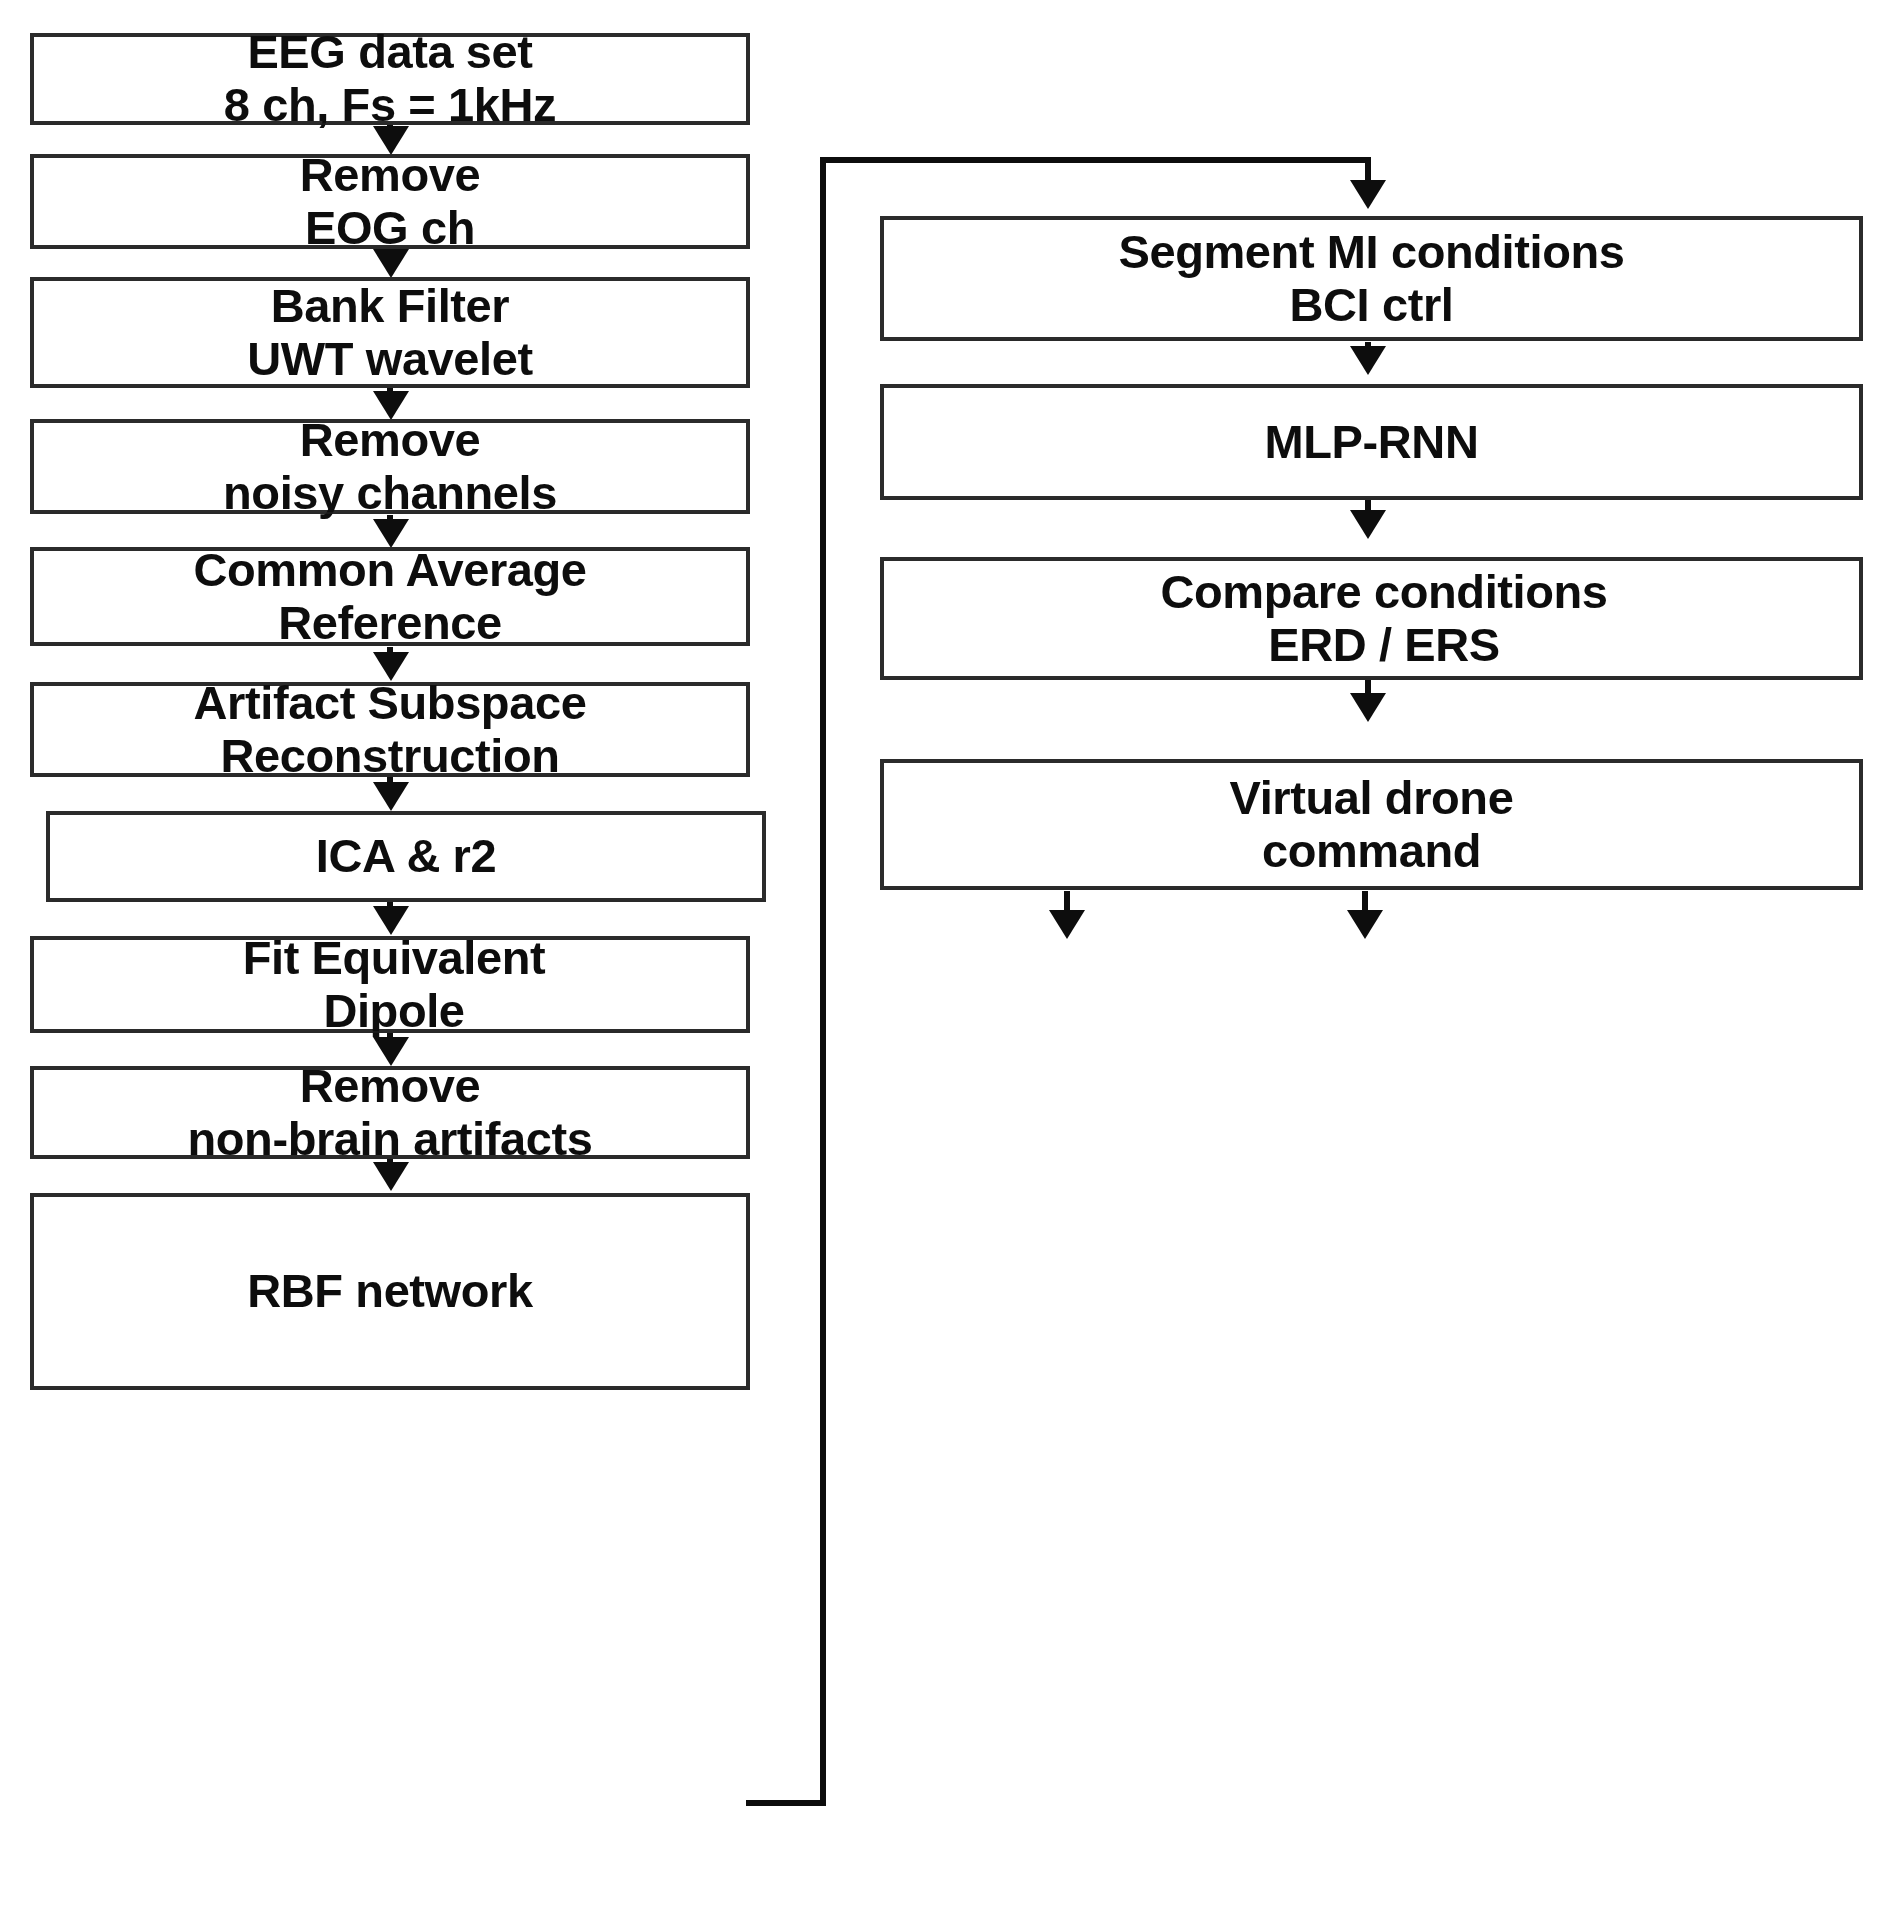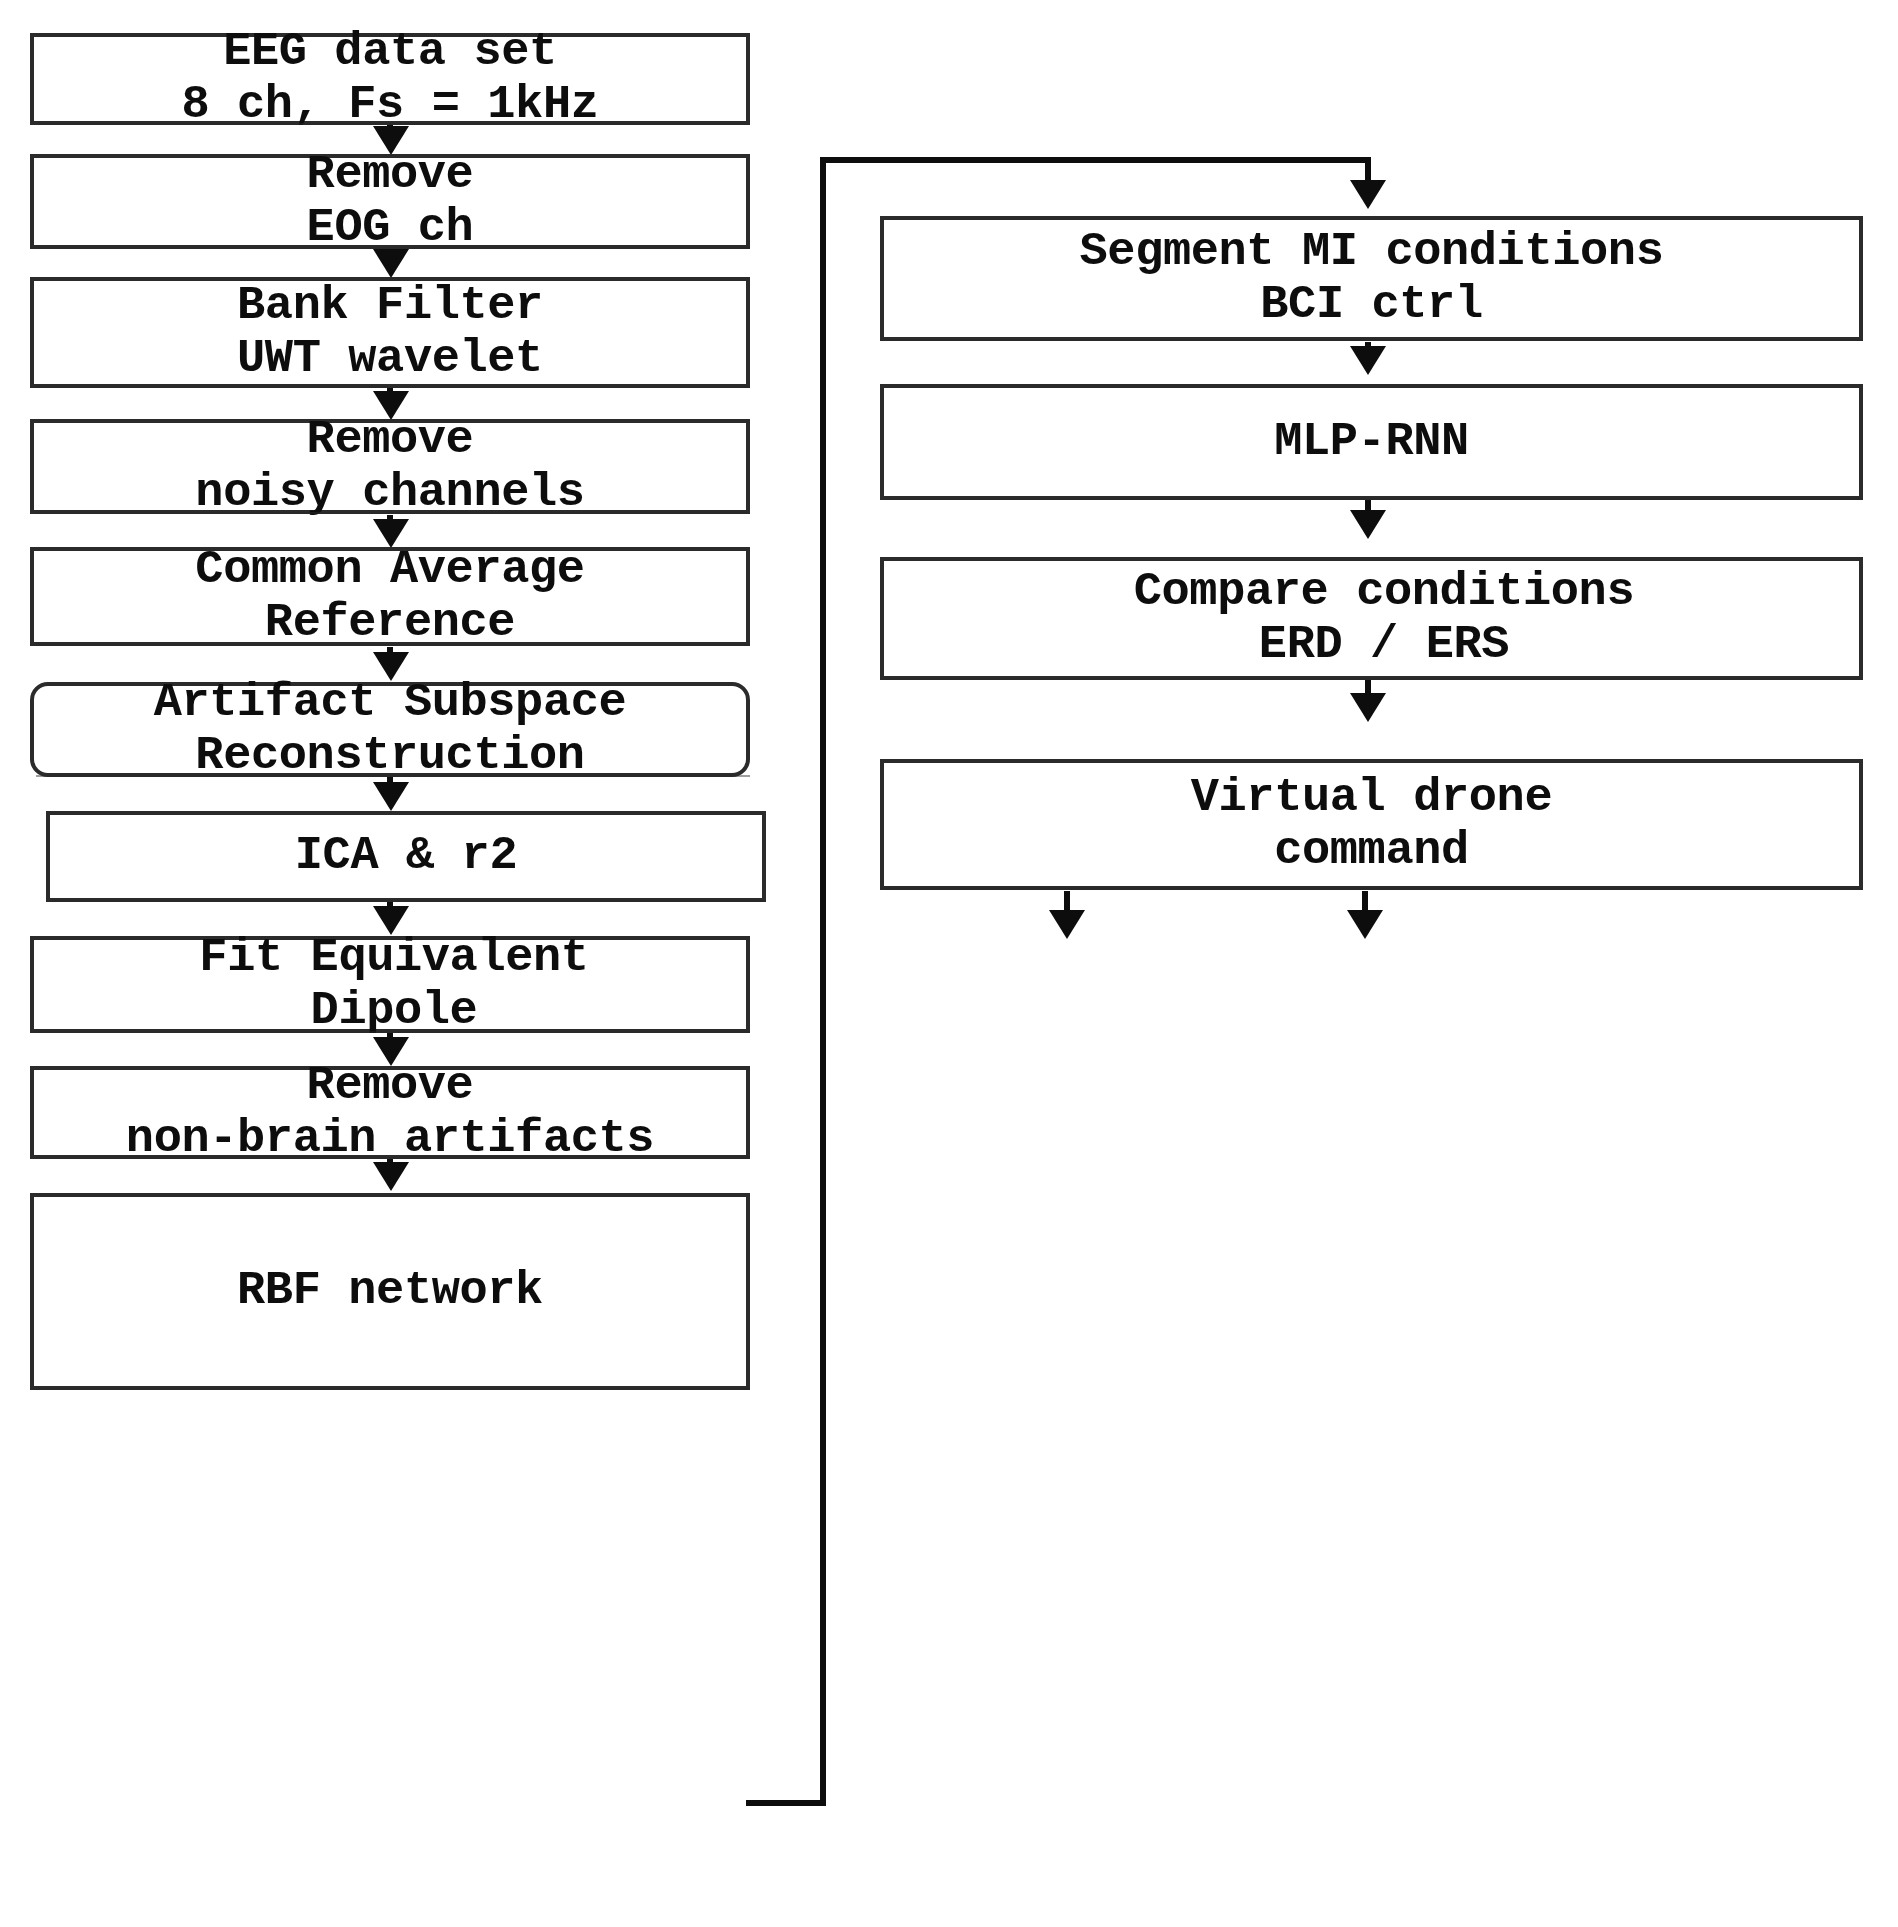--- a/index.html
+++ b/index.html
@@ -6,21 +6,21 @@
   html, body {
     margin: 0;
     padding: 0;
     background: #ffffff;
   }
   #canvas {
     position: relative;
     width: 1882px;
     height: 1927px;
     background: #ffffff;
-    font-family: Liberation Mono, monospace;
+    font-family: Liberation Sans, sans-serif;
     overflow: hidden;
   }
   .node {
     position: absolute;
     box-sizing: border-box;
     border: 4.3px solid #2b2b2b;
     background: #ffffff;
     display: flex;
     align-items: center;
     justify-content: center;
@@ -88,21 +88,21 @@
   </div>
 
   <div class="node" style="left:30px; top:419px; width:720px; height:95px;">
     <div class="label"><span>Remove</span><br><span>noisy channels</span></div>
   </div>
 
   <div class="node" style="left:30px; top:547px; width:720px; height:99px;">
     <div class="label"><span>Common Average</span><br><span>Reference</span></div>
   </div>
 
-  <div class="node" style="left:30px; top:682px; width:720px; height:95px;border-radius:18px;">
+  <div class="node" style="left:30px; top:682px; width:720px; height:95px;">
     <div class="label"><span>Artifact Subspace</span><br><span>Reconstruction</span></div>
   </div>
 
   <div class="node" style="left:46px; top:811px; width:720px; height:91px;text-align:center;">
     <div class="label"><span>ICA &amp; r2</span></div>
   </div>
 
   <div class="node" style="left:30px; top:936px; width:720px; height:97px;padding-left:8px;">
     <div class="label"><span>Fit Equivalent</span><br><span>Dipole</span></div>
   </div>

